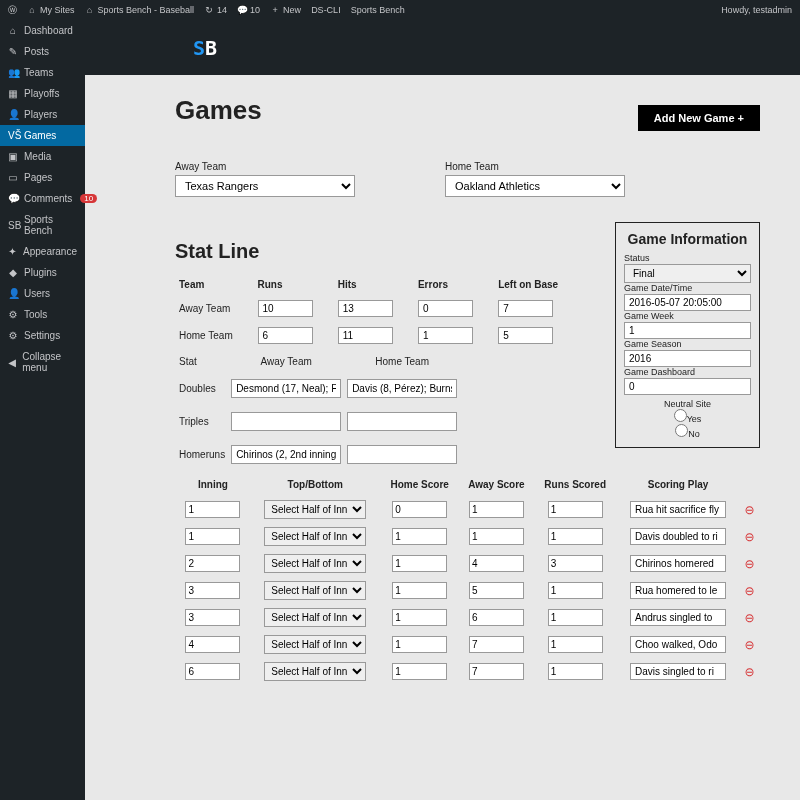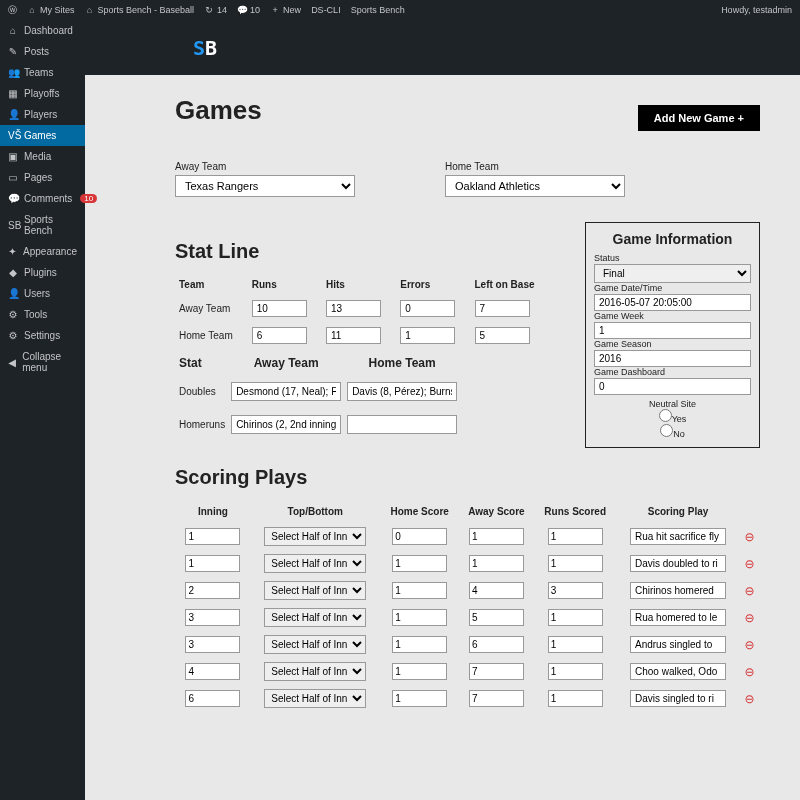--- a/index.html
+++ b/index.html
@@ -21,33 +21,33 @@
 .content { padding: 20px 40px 20px 90px; }
 h1.page-title { font-size: 26px; font-weight: 900; margin-bottom: 15px; }
 .title-row { display: flex; justify-content: space-between; align-items: center; margin-bottom: 20px; }
 .btn-new { background: #000; color: #fff; padding: 7px 16px; font-size: 11px; font-weight: 600; cursor: pointer; border: none; }
 .teams-row { display: flex; gap: 90px; margin-bottom: 25px; }
 .team-sel label { display: block; font-size: 10px; margin-bottom: 3px; }
 .selectw { width: 180px; padding: 3px 5px; font-size: 11px; border: 1px solid #999; background: #fff; }
 h2.section { font-size: 20px; font-weight: 900; margin: 18px 0 10px; }
 .cols { display: flex; gap: 32px; align-items: flex-start; }
 .left-col { flex: 1; }
-.info-box { border: 1px solid #222; width: 175px; padding: 8px; background: #e8e8e8; }
+.info-box { border: 1px solid #222; width: 145px; padding: 8px; background: #e8e8e8; }
 .info-box h3 { font-size: 14px; font-weight: 900; text-align: center; margin-bottom: 6px; }
 .info-field { margin-bottom: 0; }
 .info-field label { display: block; font-size: 9px; margin-bottom: 1px; }
 .info-field input, .info-field select { width: 100%; padding: 2px 4px; font-size: 10px; border: 1px solid #999; }
 .neutral { text-align: center; font-size: 9px; margin-top: 4px; }
 .neutral .opts { font-size: 9px; }
 table.statline { width: 100%; font-size: 10px; }
 table.statline th { text-align: left; font-weight: 700; padding: 4px 2px; }
 table.statline td { padding: 4px 2px; }
 .numin { width: 55px; padding: 2px 4px; font-size: 10px; border: 1px solid #999; }
 .txtin { width: 110px; padding: 3px 4px; font-size: 10px; border: 1px solid #999; }
-table.teamstats th { text-align: left; font-weight: 700; padding: 4px 2px; font-size: 12px; margin-top: 8px; }
+table.teamstats th { text-align: left; font-weight: 400; padding: 4px 2px; font-size: 10px; margin-top: 8px; }
 table.teamstats td { padding: 6px 2px; font-size: 10px; }
 table.scoring { width: 100%; font-size: 10px; }
 table.scoring th { font-weight: 700; padding: 5px 2px; text-align: center; }
 table.scoring td { padding: 3px 2px; text-align: center; }
 .sc-num { width: 55px; padding: 2px; font-size: 10px; border: 1px solid #999; }
 .sc-sel { width: 102px; padding: 2px; font-size: 10px; border: 1px solid #999; }
 .sc-txt { width: 96px; padding: 2px 4px; font-size: 10px; border: 1px solid #999; }
 .del-icon { color: #d63638; cursor: pointer; font-size: 12px; }
 .ico { display: inline-block; width: 10px; text-align: center; }
 </style>
@@ -216,20 +216,25 @@
                   <th style="text-align: center;">Home Team</th>
                 </tr>
               </thead>
             <tbody id="ts-body">
                 <tr>
                   <td>Doubles</td>
     <td style="text-align:center"><input class="txtin" value="Desmond (17, Neal); Field" style=""></td>
     <td style="text-align:center"><input class="txtin" value="Davis (8, Pérez); Burns (7, F" style=""></td>
                 </tr>
                 <tr>
+                  <td>Triples</td>
+    <td style="text-align:center"><input class="txtin" value="" style=""></td>
+    <td style="text-align:center"><input class="txtin" value="" style=""></td>
+                </tr>
+                <tr>
                   <td>Homeruns</td>
     <td style="text-align:center"><input class="txtin" value="Chirinos (2, 2nd inning off" style=""></td>
     <td style="text-align:center"><input class="txtin" value="" style=""></td>
                 </tr>
               </tbody>
           </table>
         </div>
 
         <div class="info-box">
           <h3>Game Information</h3>
@@ -256,21 +261,20 @@
           <div class="neutral">
             <div>Neutral Site</div>
             <div class="opts">
               <input type="radio" style=""><span>Yes</span><br>
               <input type="radio" style=""><span>No</span>
             </div>
           </div>
         </div>
       </div>
 
-      <h2 class="section">Scoring Plays</h2>
       <table class="scoring">
         <thead>
             <tr id="sc-head">
               <th>Inning</th>
               <th>Top/Bottom</th>
               <th>Home Score</th>
               <th>Away Score</th>
               <th>Runs Scored</th>
               <th>Scoring Play</th>
               <th></th>

